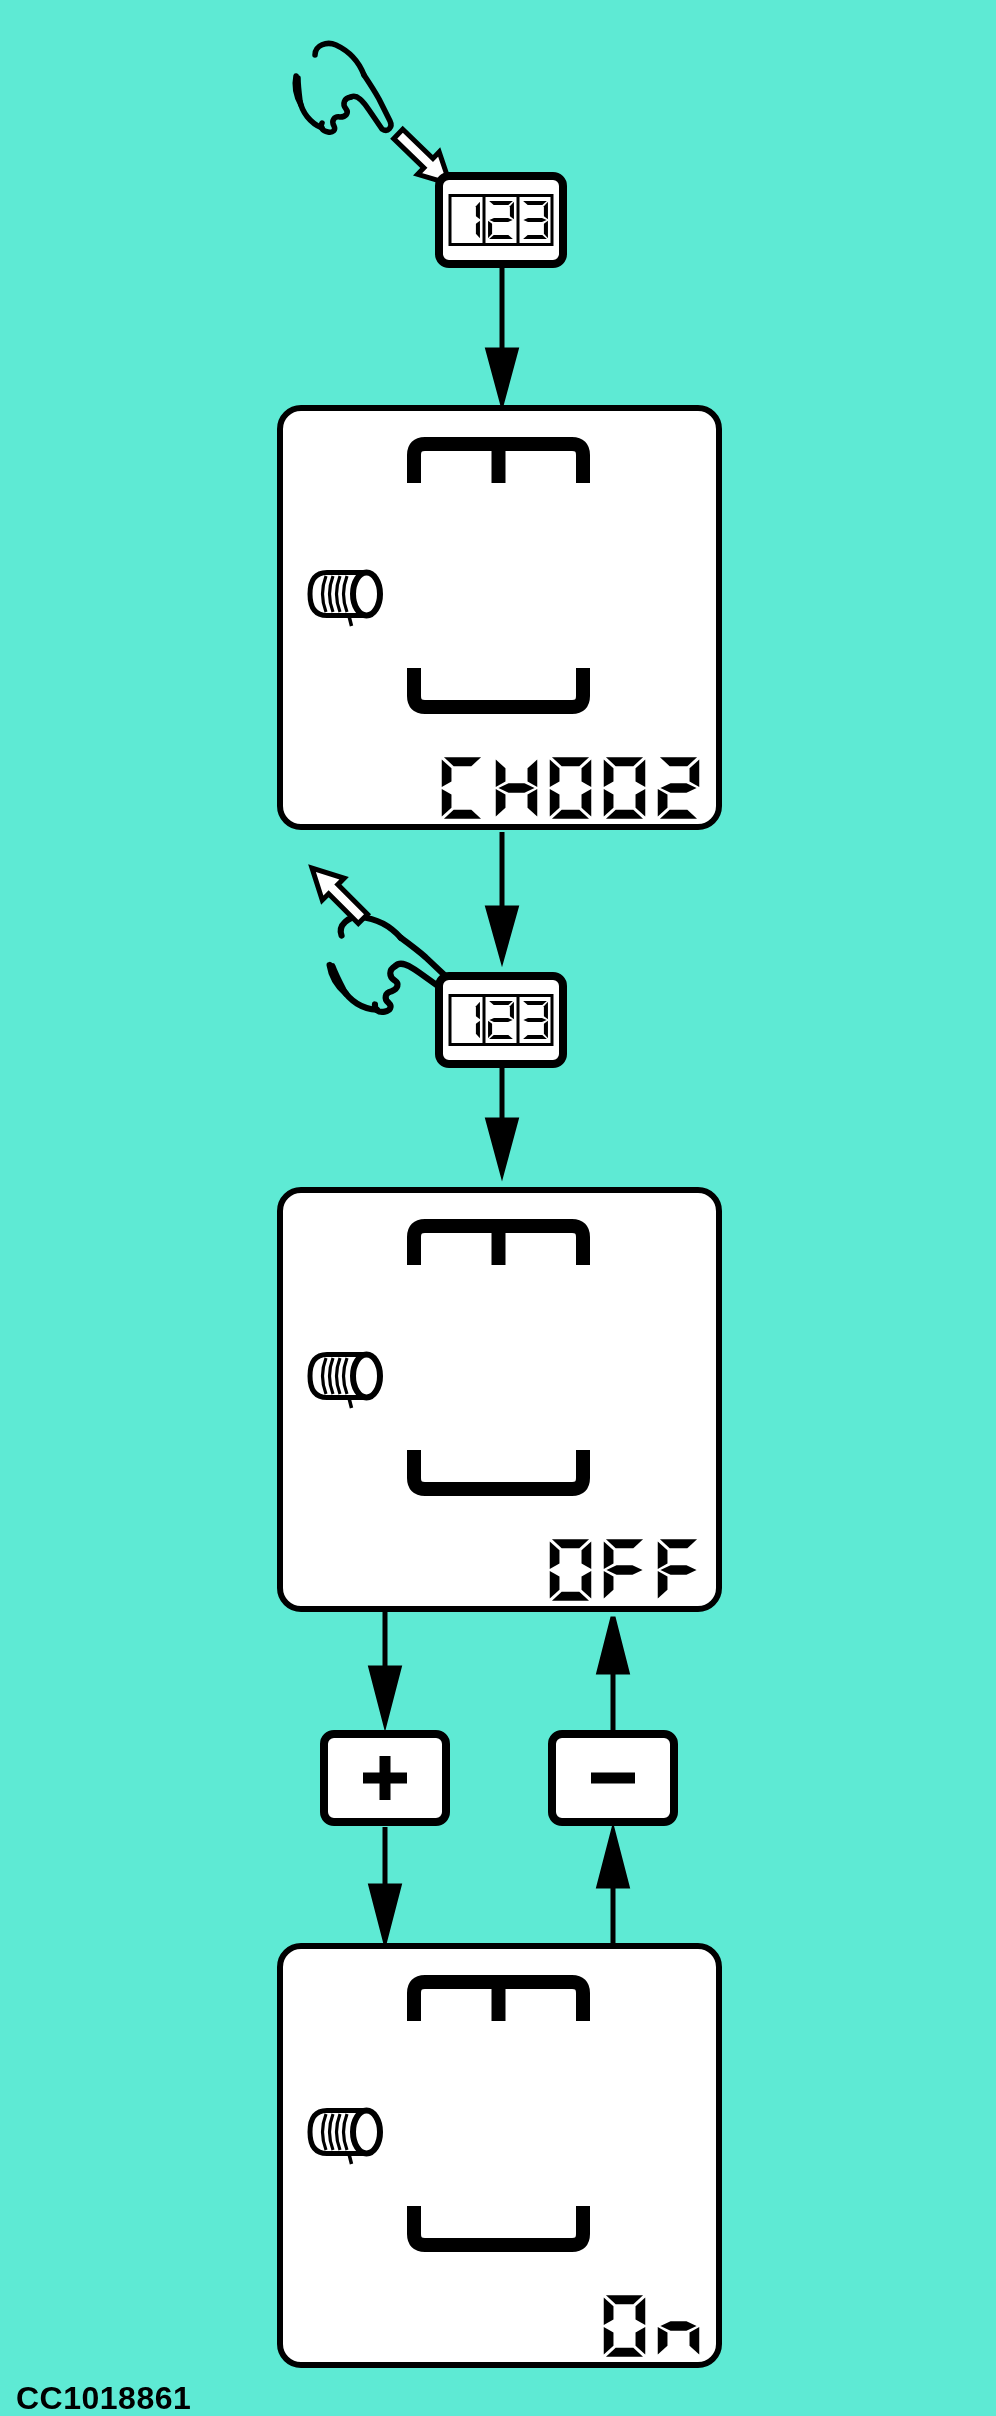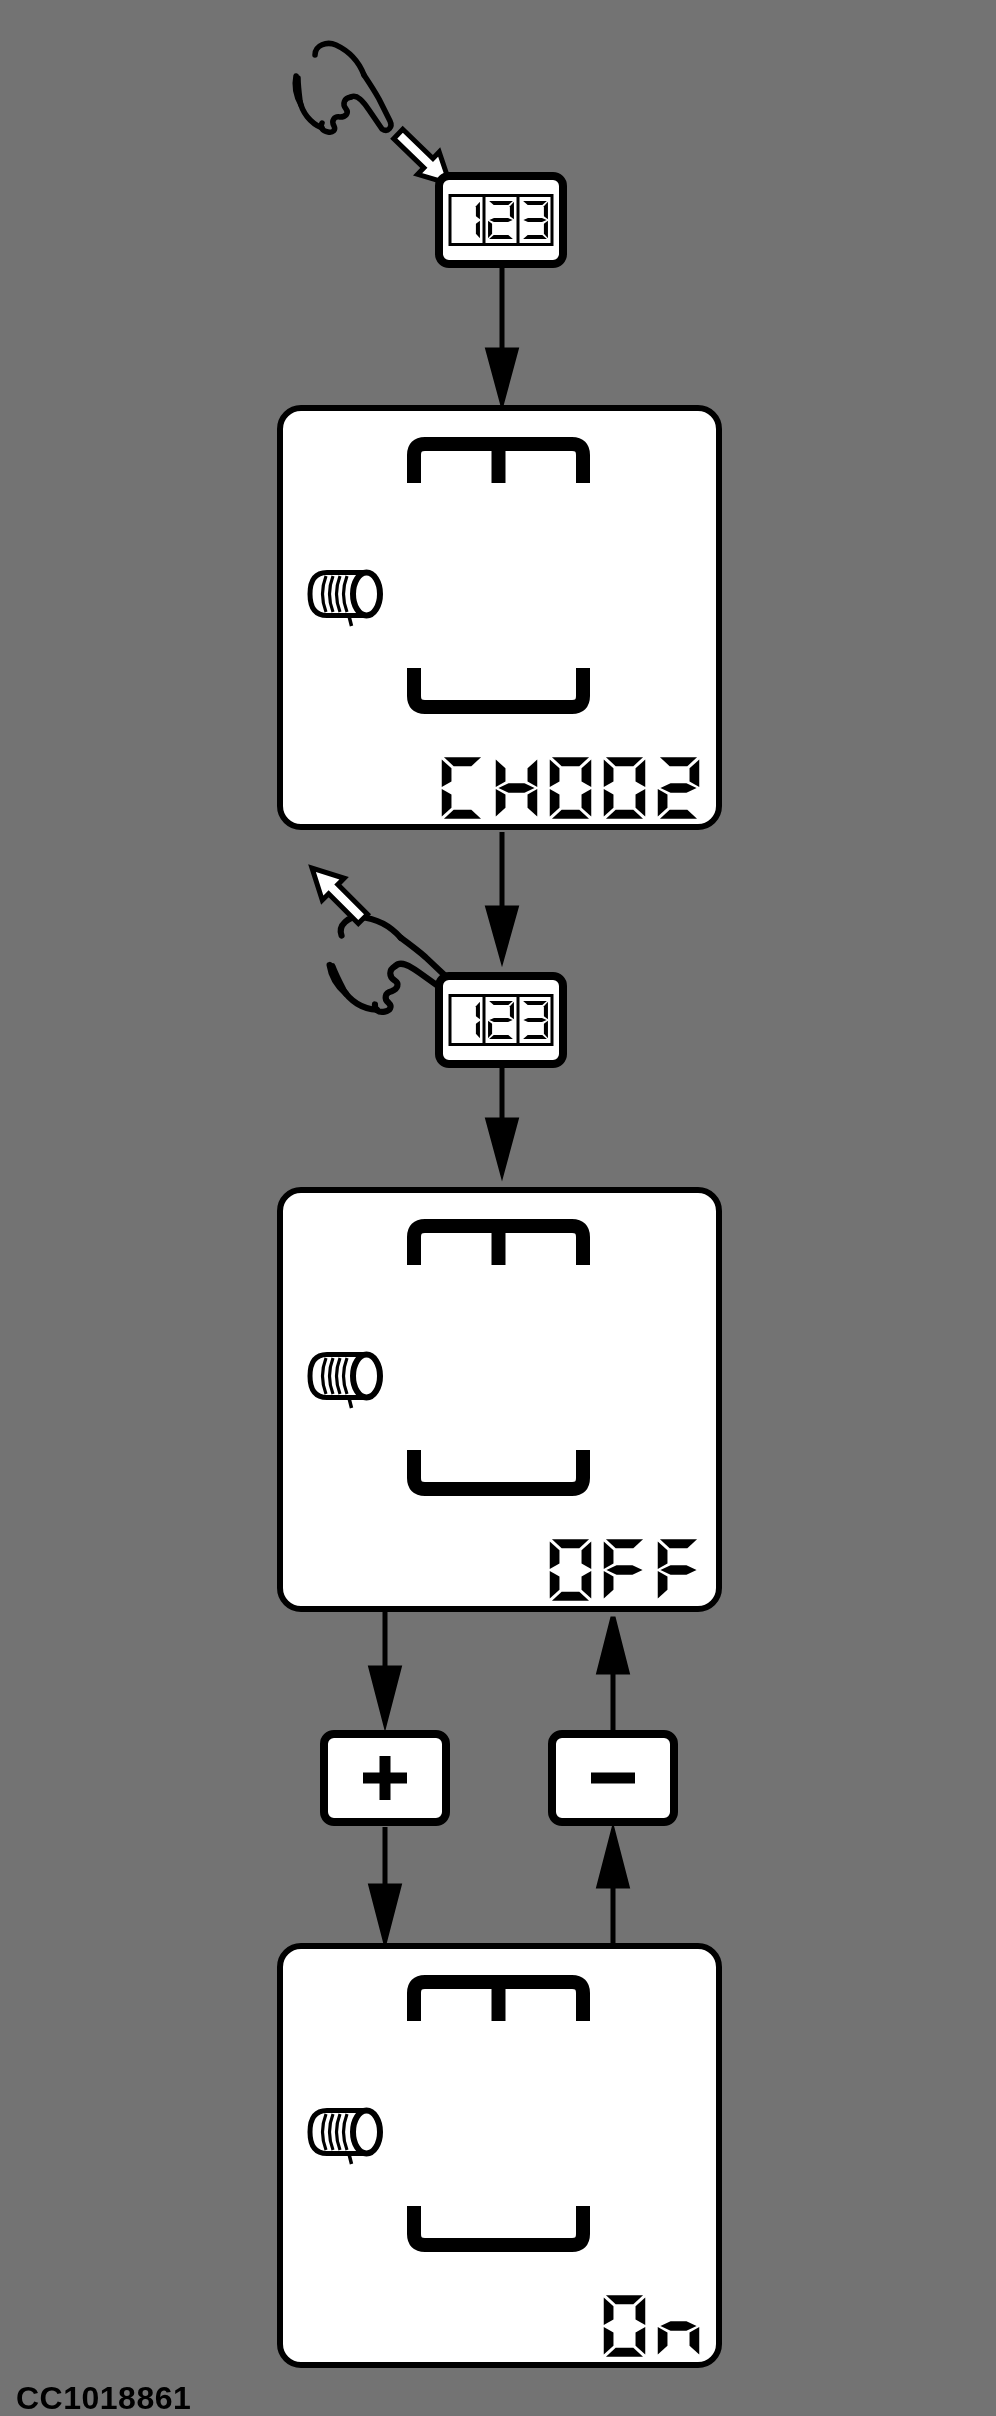--- a/index.html
+++ b/index.html
@@ -1,16 +1,16 @@
 <!DOCTYPE html>
 <html><head>
 <meta charset="utf-8">
 <style>
   html,body{margin:0;padding:0;background:#fff;}
-  .canvas{position:relative;width:996px;height:2416px;background:#737373;overflow:hidden;
+  .canvas{position:relative;width:996px;height:2416px;background:#5eead4;overflow:hidden;
           font-family:"Liberation Sans",sans-serif;}
   svg{display:block;}
   .layer{position:absolute;left:0;top:0;}
 
   
   .panel{position:absolute;left:277px;width:445px;height:425px;box-sizing:border-box;
          border:6px solid #000;border-radius:24px;background:#fff;}
   .panel .picto{position:absolute;left:-6px;top:-6px;width:445px;height:425px;}
   .bk{fill:none;stroke:#000;stroke-width:14;stroke-linecap:butt;}
   .coil{fill:none;stroke:#000;stroke-width:3.2;}

